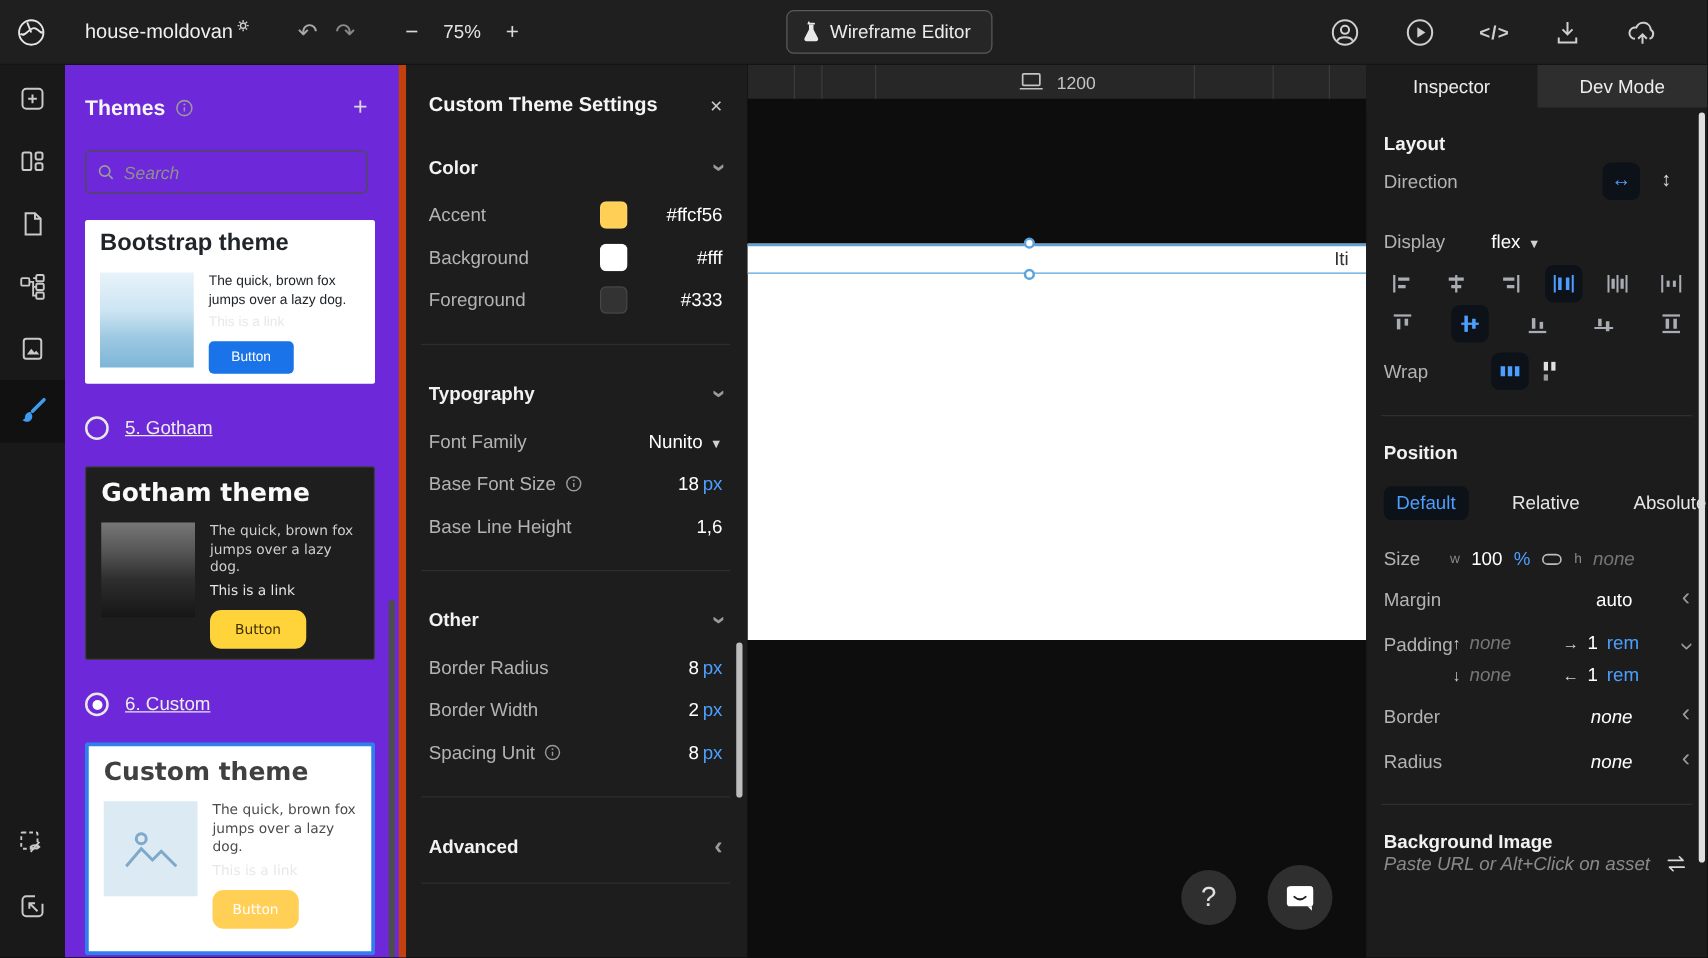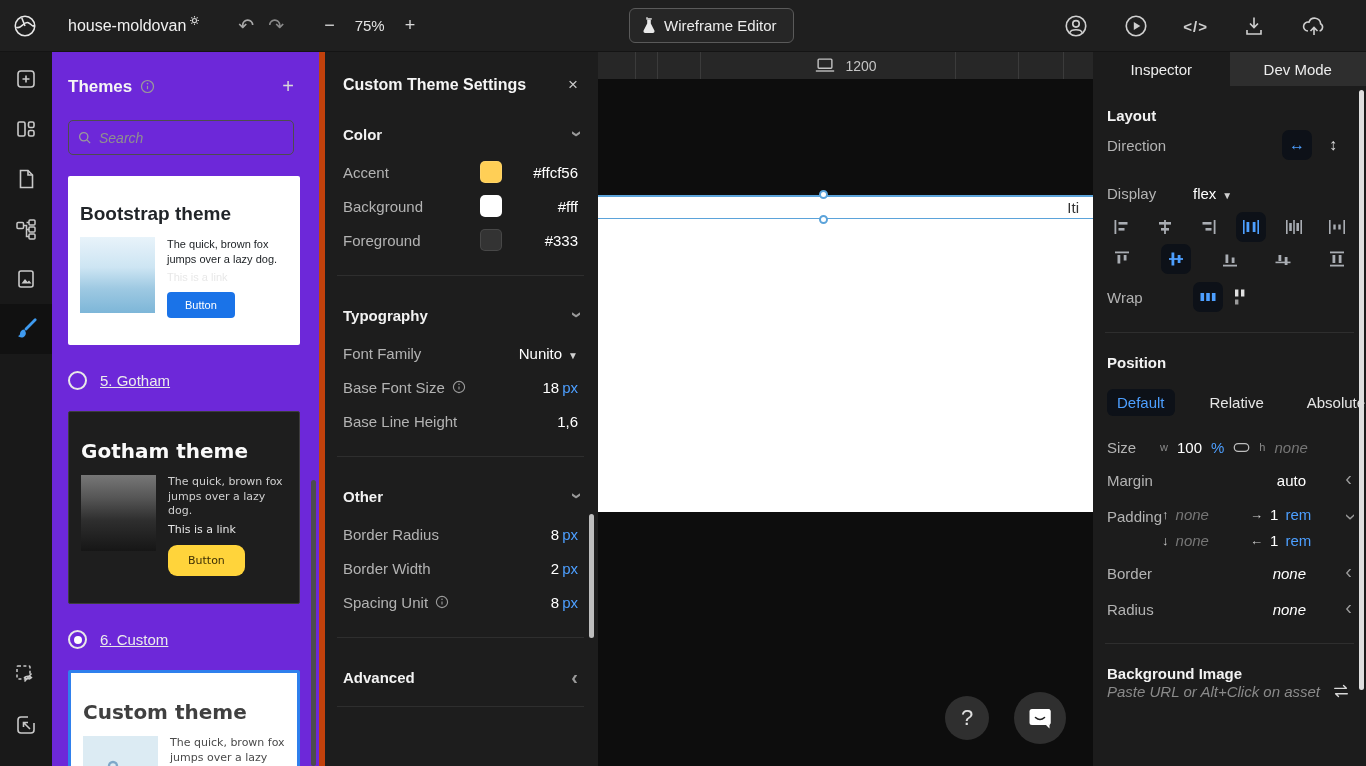--- a/index.html
+++ b/index.html
@@ -39,21 +39,21 @@
   .themes-head { display:flex; align-items:center; margin-top:23px; }
   .themes-title { font-size:17px; font-weight:700; color:#f5f5f5; }
   .info-ic { margin-left:8px; }
   .add-btn { margin-left:auto; background:none;border:none;color:#d9d9d9;font-size:20px;cursor:pointer; }
   .search-wrap { position:relative; margin-top:22px; }
   .search-wrap input { width:100%; height:35px; background:transparent; border:1px solid #4d4d4d; border-radius:5px;
                        color:#ddd; font-size:14px; padding:0 10px 0 30px; font-family:"Liberation Sans",sans-serif; }
   .search-wrap input::placeholder { color:#8f8f8f; font-style:italic; }
   .search-ic { position:absolute; left:9px; top:10px; }
 
-  .card { background:#fff; border-radius:2px; margin-top:21px; padding:27px 12px; width:232px; }
+  .card { background:#fff; border-radius:2px; margin-top:21px; padding:8px 12px; width:232px; }
   .card h3 { font-size:19px; font-weight:700; color:#212529; }
   .card-body { display:flex; gap:12px; margin-top:12px; }
   .card-img { width:75px; height:76px; flex:none; }
   .bootstrap-img { background:linear-gradient(180deg,#e8f3fa 0%,#cde5f3 40%,#9ec9e2 68%,#7db6d8 100%); }
   .card-txt { font-size:11px; line-height:1.35; color:#212529; }
   .card-link { margin-top:4px; font-size:11px; }
   .btn-bootstrap { margin-top:9px; background:#1a73e8; color:#fff; border:none; border-radius:4px;
                    font-size:11px; padding:7px 18px; cursor:pointer; }
   .radio-row { display:flex; align-items:center; gap:13px; margin-top:26px; cursor:pointer;text-decoration:underline; }
   .radio { width:19px; height:19px; border:2px solid #e8e8e8; border-radius:50%; position:relative; flex:none; }

